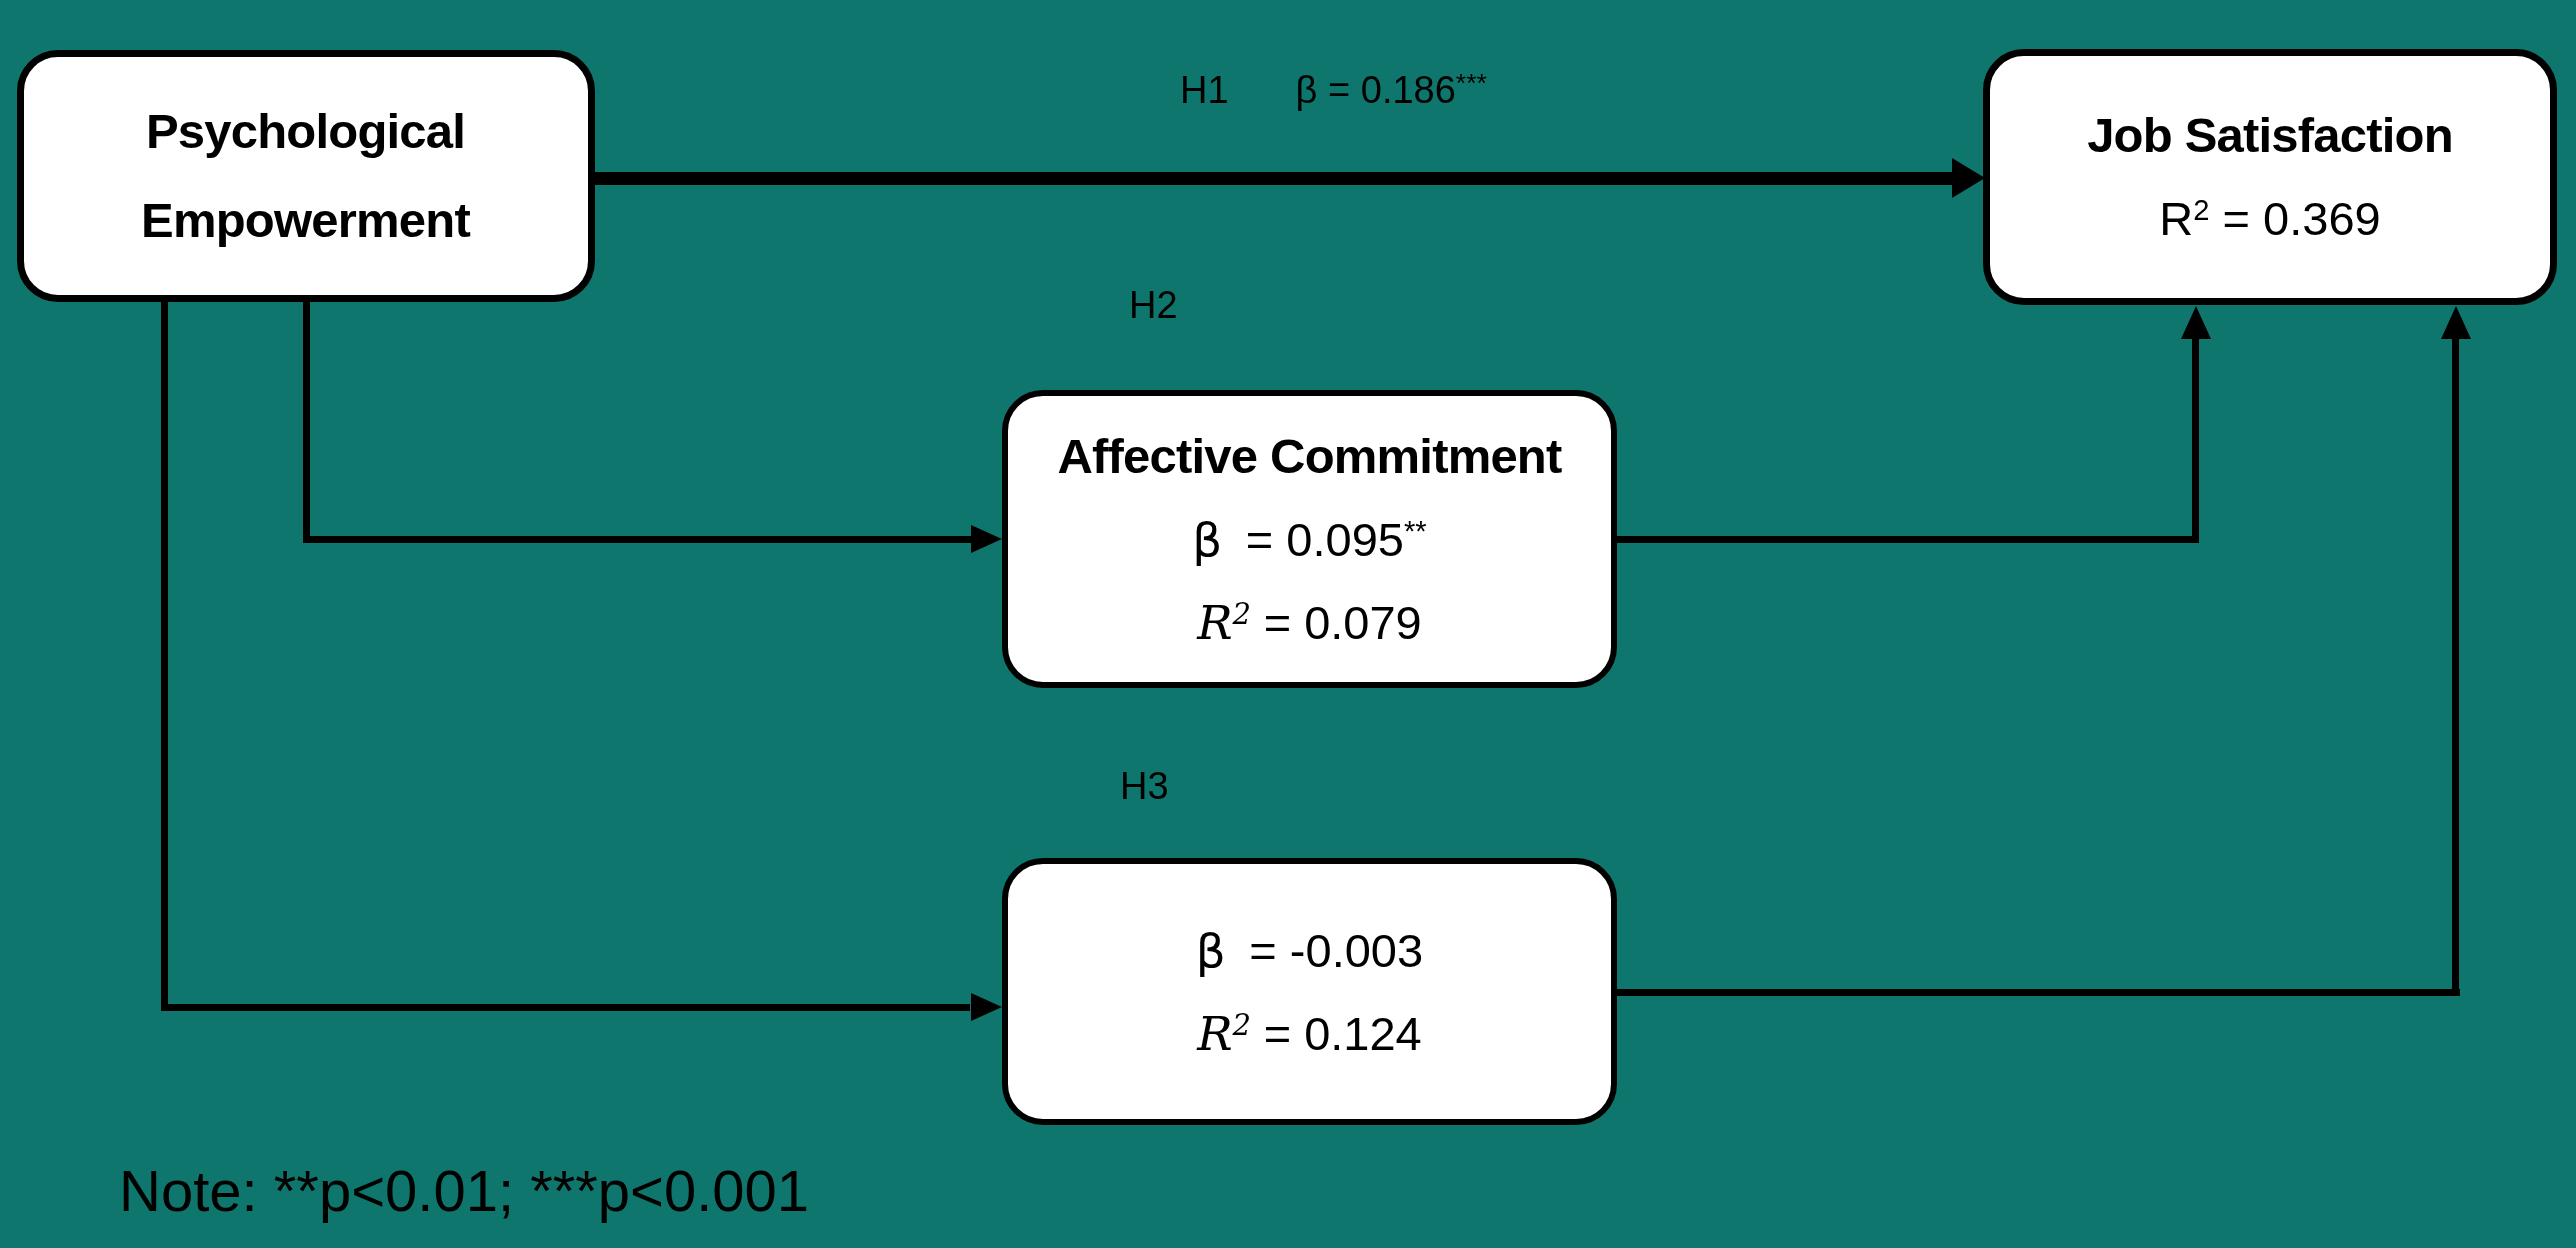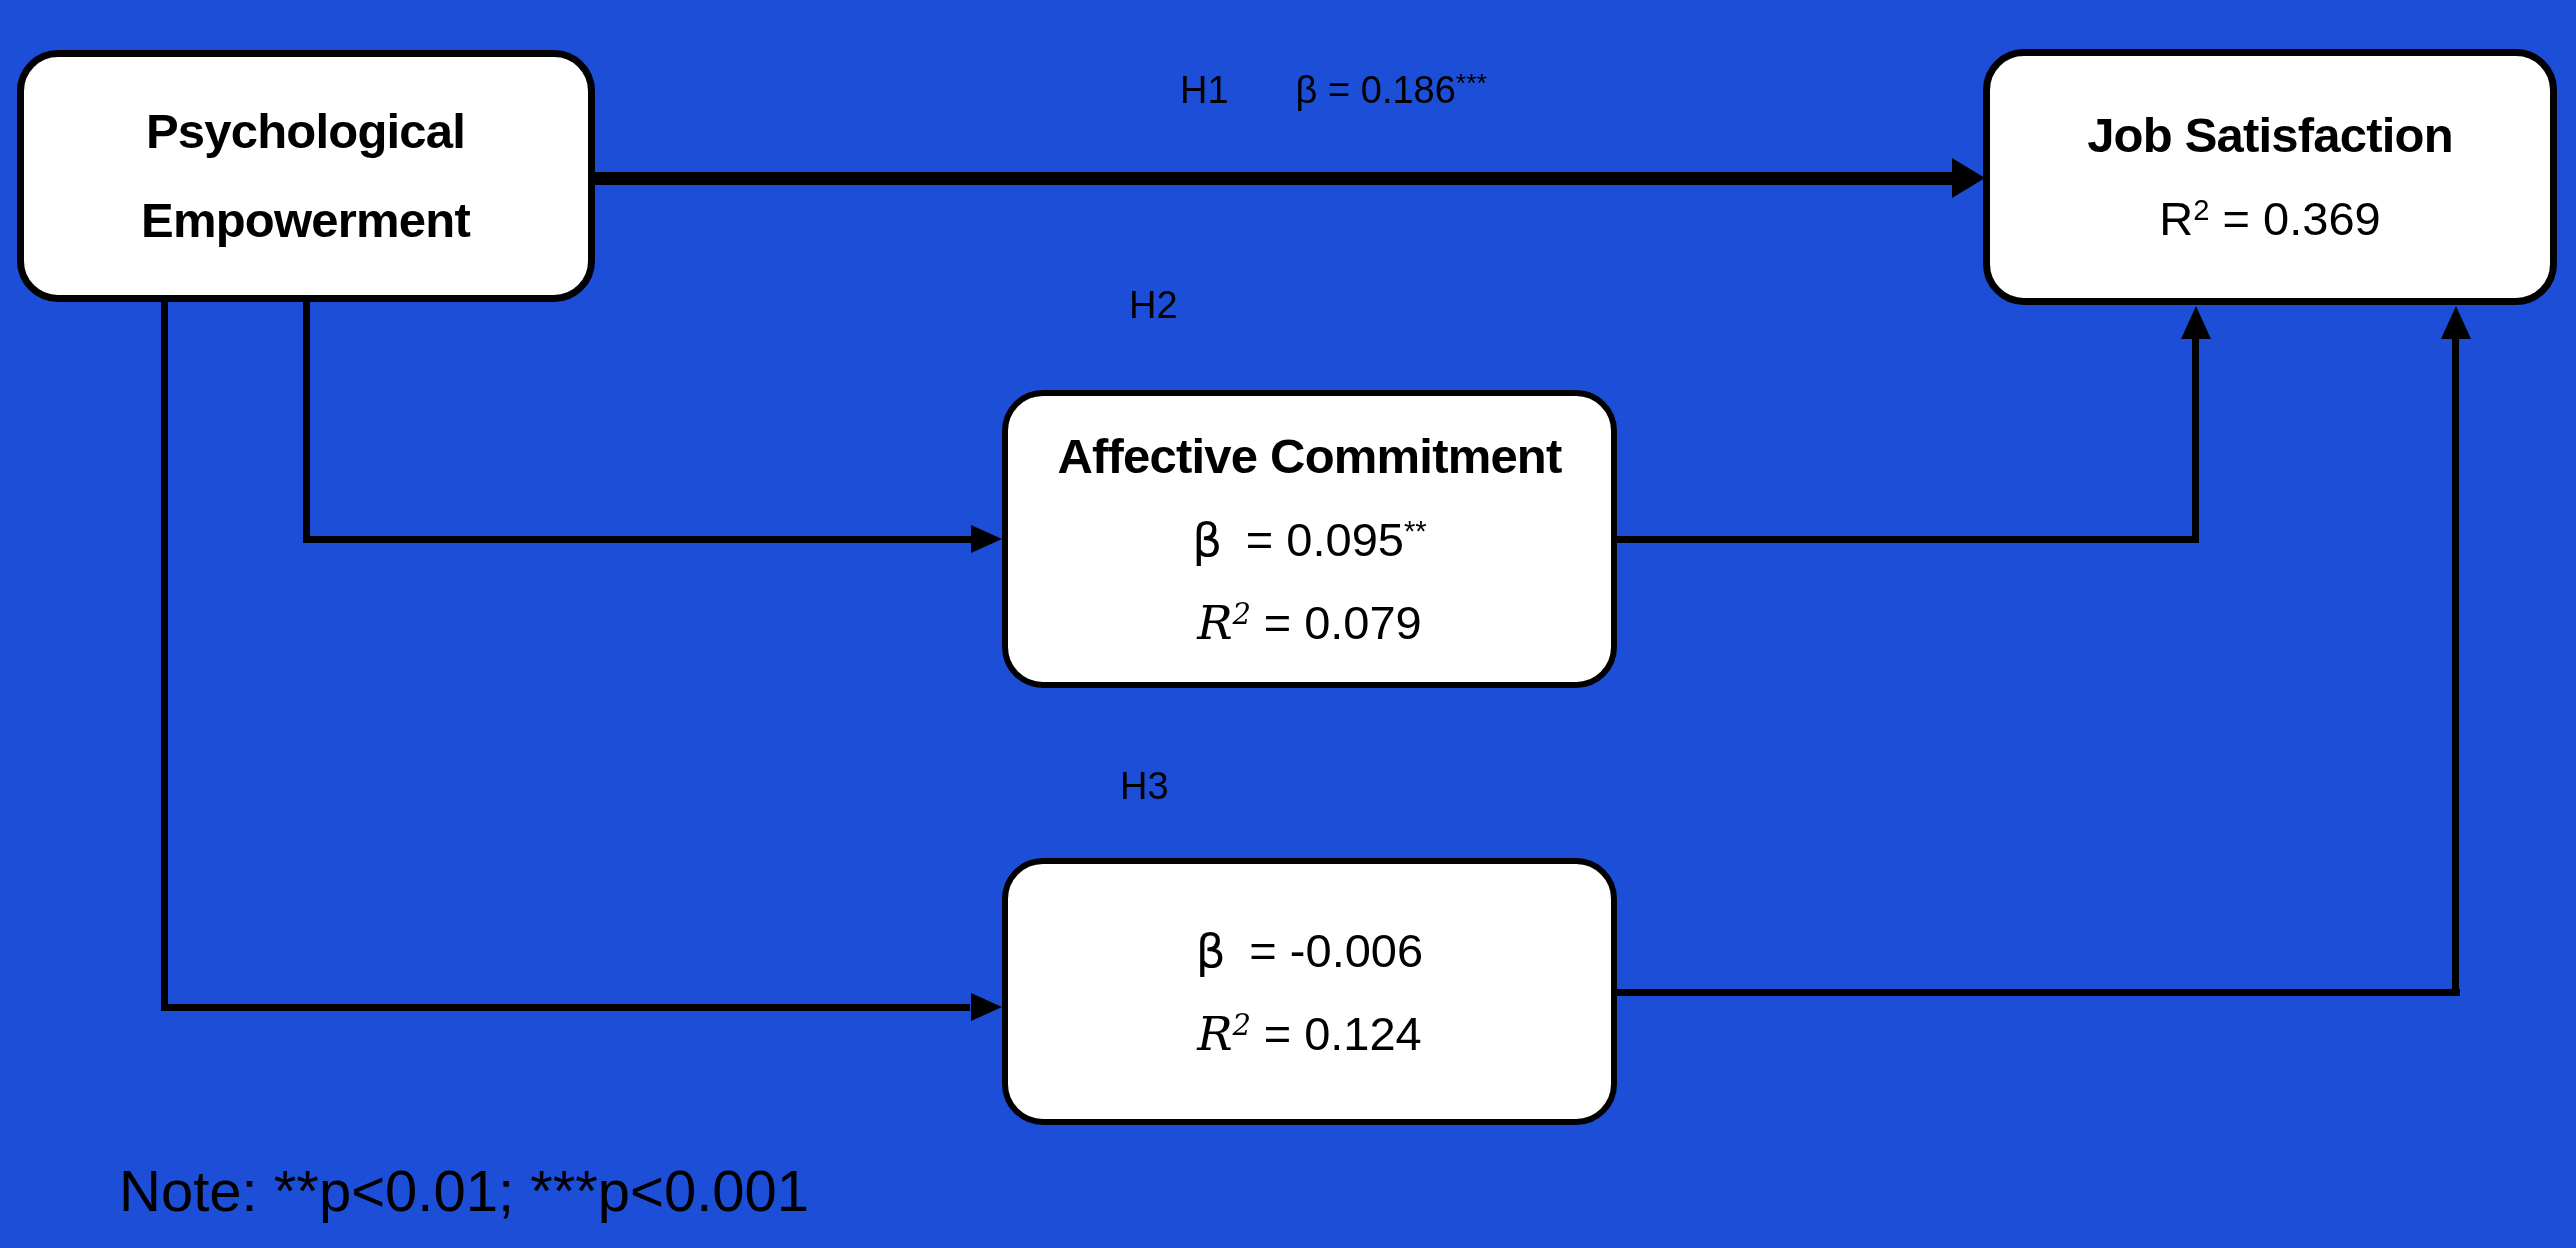--- a/index.html
+++ b/index.html
@@ -4,21 +4,21 @@
 <style>
   html, body {
     margin: 0;
     padding: 0;
     background: #ffffff;
   }
   .figure {
     position: relative;
     width: 2576px;
     height: 1249px;
-    background: #1d4ed8;
+    background: #0f766e;
     font-family: "Liberation Sans", sans-serif;
     color: #000000;
     overflow: hidden;
   }
 
   
   .node {
     position: absolute;
     box-sizing: border-box;
     border: 7.8px solid #000000;
@@ -165,21 +165,21 @@
     <div class="node-line stat">
       <span class="beta-symbol">β</span><span class="beta-rest">= 0.095</span><sup>**</sup>
     </div>
     <div class="node-line stat">
       <span class="r-italic">R</span><sup class="r-sup-serif">2</sup><span class="r2-rest">= 0.079</span>
     </div>
   </div>
 
   <div class="node node-ee">
     <div class="node-line stat">
-      <span class="beta-symbol">β</span><span class="beta-rest">= -0.006</span><sup></sup>
+      <span class="beta-symbol">β</span><span class="beta-rest">= -0.003</span><sup></sup>
     </div>
     <div class="node-line stat">
       <span class="r-italic">R</span><sup class="r-sup-serif">2</sup><span class="r2-rest">= 0.124</span>
     </div>
   </div>
 
   <div class="edge-label h1-row" style="left:1180px; top:69px;">
     <span>H1</span>
     <span><span>β = 0.186</span><sup>***</sup></span>
   </div>

